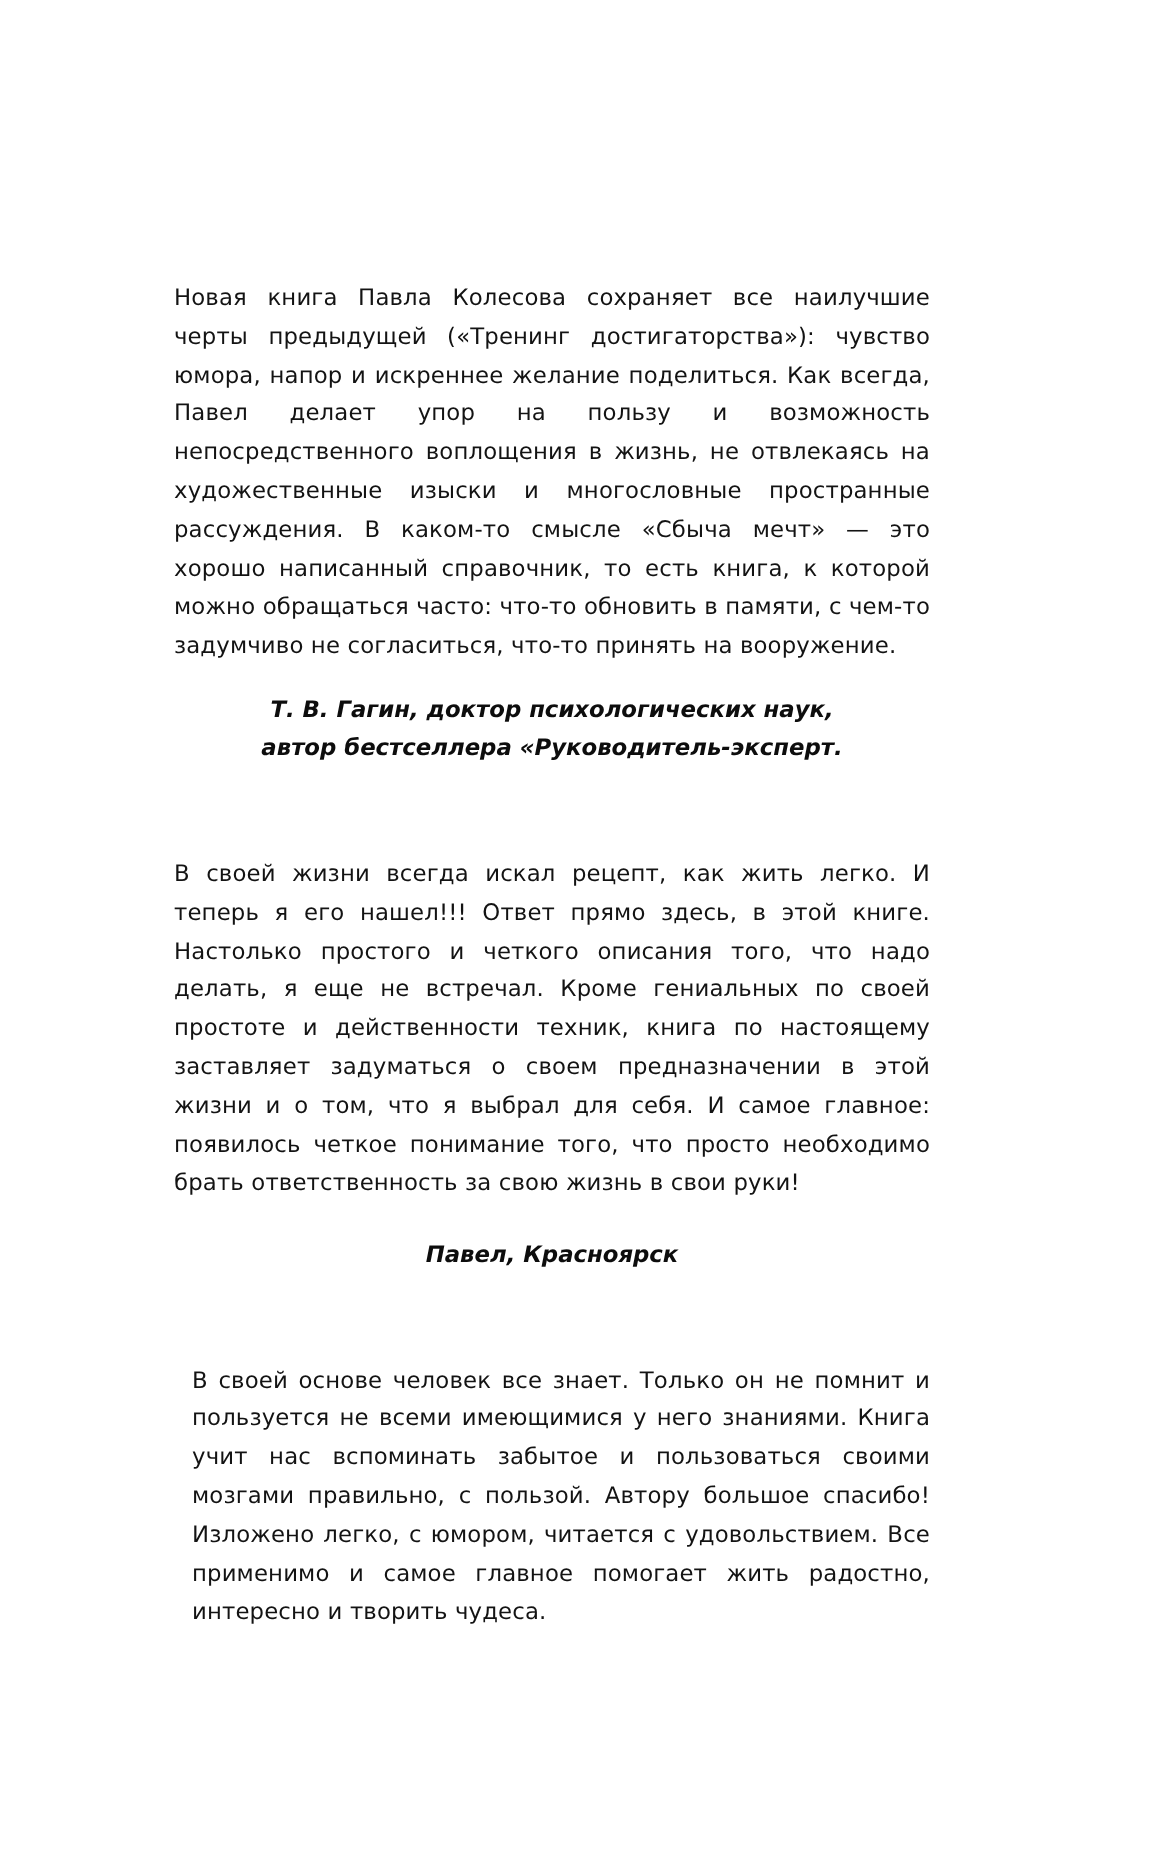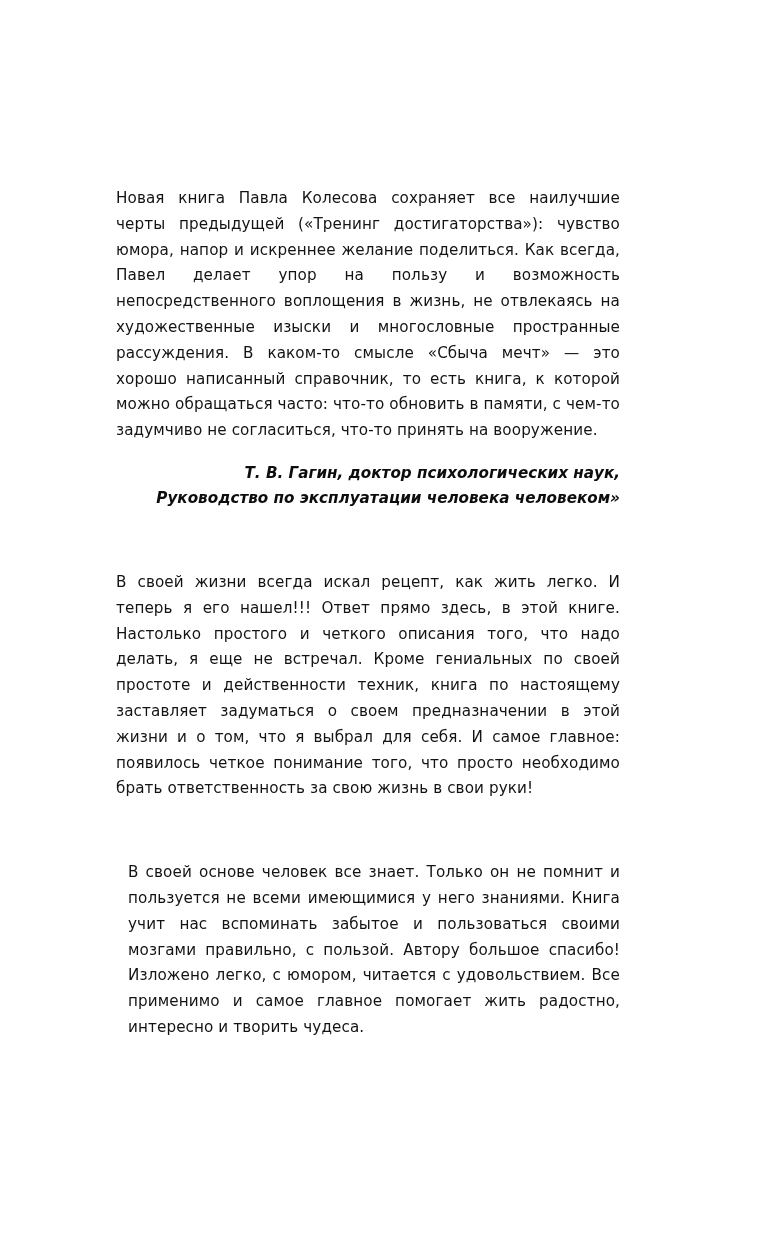--- a/index.html
+++ b/index.html
@@ -36,21 +36,21 @@
     margin: 0;
     color: #131313;
   }
   .attribution {
     margin: 0;
     padding-top: 17px;
     font-size: 15.2px;
     line-height: 25.5px;
     font-style: italic;
     font-weight: bold;
-    text-align: right;
+    text-align: center;
     color: #0d0d0d;
   }
   .attribution .line {
     display: block;
   }
   .block-2 {
     margin-top: 62px;
   }
   .block-3 {
     margin-top: 64px;
@@ -65,25 +65,28 @@
 </style>
 </head>
 <body>
 
 <div class="page">
 
   <section class="testimonial block-1">
     <p class="body-text">Новая книга Павла Колесова сохраняет все наилучшие черты предыдущей («Тренинг достигаторства»): чувство юмора, напор и искреннее желание поделиться. Как всегда, Павел делает упор на пользу и возможность непосредственного воплощения в жизнь, не отвлекаясь на художественные изыски и многословные пространные рассуждения. В каком-то смысле «Сбыча мечт» — это хорошо написанный справочник, то есть книга, к которой можно обращаться часто: что-то обновить в памяти, с чем-то задумчиво не согласиться, что-то принять на вооружение.</p>
     <p class="attribution attr-1">
       <span class="line">Т. В. Гагин, доктор психологических наук,</span>
-      <span class="line">Руководство по эксплуатации человека человеком»</span>
+      <span class="line">автор бестселлера «Руководитель-эксперт.</span>
     </p>
   </section>
 
   <section class="testimonial block-2">
     <p class="body-text">В своей жизни всегда искал рецепт, как жить легко. И теперь я его нашел!!! Ответ прямо здесь, в этой книге. Настолько простого и четкого описания того, что надо делать, я еще не встречал. Кроме гениальных по своей простоте и действенности техник, книга по настоящему заставляет задуматься о своем предназначении в этой жизни и о том, что я выбрал для себя. И самое главное: появилось четкое понимание того, что просто необходимо брать ответственность за свою жизнь в свои руки!</p>
+    <p class="attribution attr-2">
+      <span class="line">Павел, Красноярск</span>
+    </p>
   </section>
 
   <section class="testimonial block-3">
     <p class="body-text">В своей основе человек все знает. Только он не помнит и пользуется не всеми имеющимися у него знаниями. Книга учит нас вспоминать забытое и пользоваться своими мозгами правильно, с пользой. Автору большое спасибо! Изложено легко, с юмором, читается с удовольствием. Все применимо и самое главное помогает жить радостно, интересно и творить чудеса.</p>
   </section>
 
 </div>
 
 </body></html>

